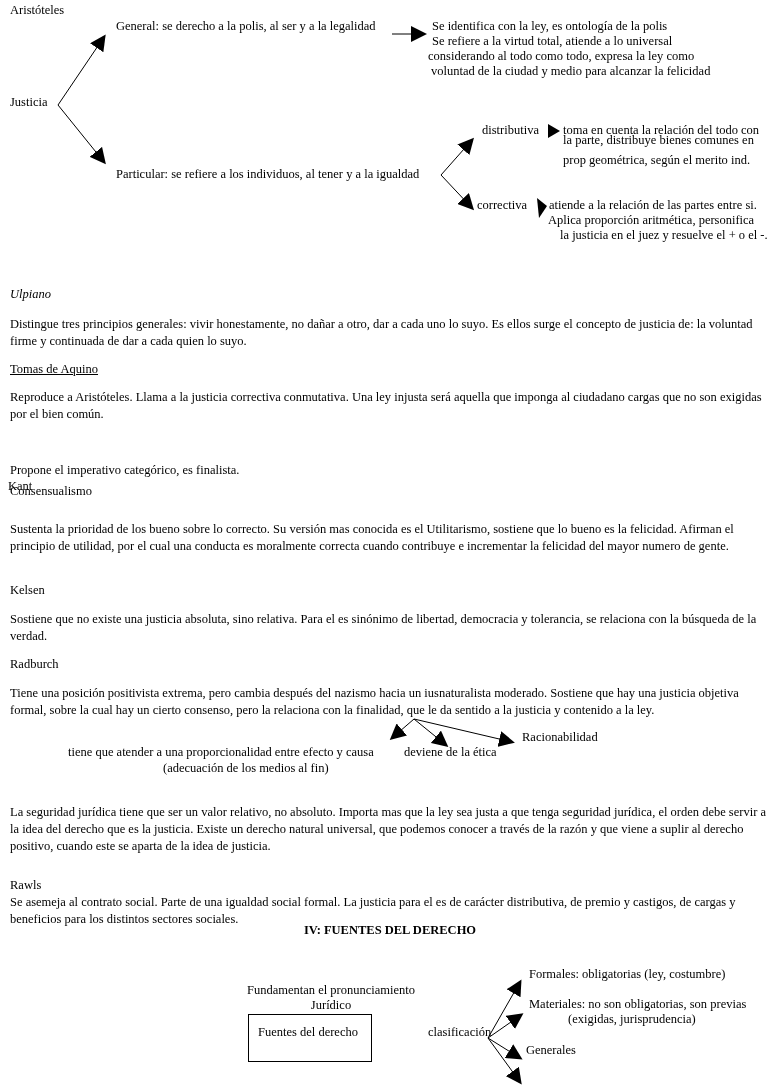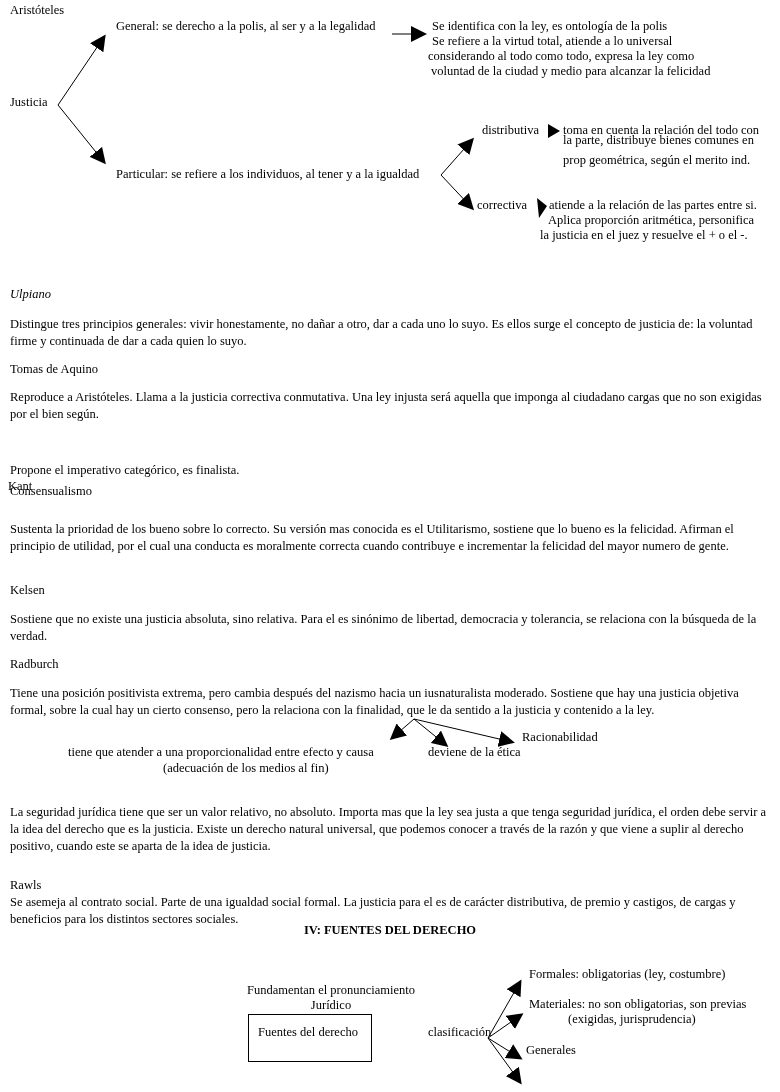--- a/index.html
+++ b/index.html
@@ -55,43 +55,43 @@
 <div class="t" style="left:431px;top:64px;">voluntad de la ciudad y medio para alcanzar la felicidad</div>
 <div class="t" style="left:10px;top:95px;">Justicia</div>
 <div class="t" style="left:116px;top:167px;">Particular: se refiere a los individuos, al tener y a la igualdad</div>
 <div class="t" style="left:482px;top:123px;">distributiva</div>
 <div class="t" style="left:563px;top:123px;">toma en cuenta la relación del todo con</div>
 <div class="t" style="left:563px;top:133px;">la parte, distribuye bienes comunes en</div>
 <div class="t" style="left:563px;top:153px;">prop geométrica, según el merito ind.</div>
 <div class="t" style="left:477px;top:198px;">correctiva</div>
 <div class="t" style="left:549px;top:198px;">atiende a la relación de las partes entre si.</div>
 <div class="t" style="left:548px;top:213px;">Aplica proporción aritmética, personifica</div>
-<div class="t" style="left:540px;top:228px;font-family:Liberation Serif, serif;">la justicia en el juez y resuelve el + o el -.</div>
+<div class="t" style="left:560px;top:228px;font-family:Liberation Serif, serif;">la justicia en el juez y resuelve el + o el -.</div>
 
 <div class="t" style="left:10px;top:287px;font-style:italic;">Ulpiano</div>
 <div class="p" style="top:316px;">Distingue tres principios generales: vivir honestamente, no dañar a otro, dar a cada uno lo suyo. Es ellos surge el concepto de justicia de: la voluntad firme y continuada de dar a cada quien lo suyo.</div>
 
-<div class="t" style="left:10px;top:362px;">Tomas de Aquino</div>
-<div class="p" style="top:389px;">Reproduce a Aristóteles. Llama a la justicia correctiva conmutativa. Una ley injusta será aquella que imponga al ciudadano cargas que no son exigidas por el bien según.</div>
+<div class="t" style="left:10px;top:362px;text-decoration:underline;">Tomas de Aquino</div>
+<div class="p" style="top:389px;">Reproduce a Aristóteles. Llama a la justicia correctiva conmutativa. Una ley injusta será aquella que imponga al ciudadano cargas que no son exigidas por el bien común.</div>
 
 <div class="t" style="left:8px;top:435px;margin-top:44px;">Kant</div>
 <div class="p" style="top:462px;">Propone el imperativo categórico, es finalista.</div>
 
 <div class="t" style="left:10px;top:484px;">Consensualismo</div>
 <div class="p" style="top:521px;">Sustenta la prioridad de los bueno sobre lo correcto. Su versión mas conocida es el Utilitarismo, sostiene que lo bueno es la felicidad. Afirman el principio de utilidad, por el cual una conducta es moralmente correcta cuando contribuye e incrementar la felicidad del mayor numero de gente.</div>
 
 <div class="t" style="left:10px;top:583px;">Kelsen</div>
 <div class="p" style="top:611px;">Sostiene que no existe una justicia absoluta, sino relativa. Para el es sinónimo de libertad, democracia y tolerancia, se relaciona con la búsqueda de la verdad.</div>
 
 <div class="t" style="left:10px;top:657px;">Radburch</div>
 <div class="p" style="top:685px;">Tiene una posición positivista extrema, pero cambia después del nazismo hacia un iusnaturalista moderado. Sostiene que hay una justicia objetiva formal, sobre la cual hay un cierto consenso, pero la relaciona con la finalidad, que le da sentido a la justicia y contenido a la ley.</div>
 
 <div class="t" style="left:68px;top:745px;">tiene que atender a una proporcionalidad entre efecto y causa</div>
 <div class="t" style="left:163px;top:761px;">(adecuación de los medios al fin)</div>
-<div class="t" style="left:428px;top:745px;">deviene de la ética</div>
+<div class="t" style="left:404px;top:745px;">deviene de la ética</div>
 <div class="t" style="left:522px;top:730px;">Racionabilidad</div>
 
 <div class="p" style="top:804px;">La seguridad jurídica tiene que ser un valor relativo, no absoluto. Importa mas que la ley sea justa a que tenga seguridad jurídica, el orden debe servir a la idea del derecho que es la justicia. Existe un derecho natural universal, que podemos conocer a través de la razón y que viene a suplir al derecho positivo, cuando este se aparta de la idea de justicia.</div>
 
 <div class="t" style="left:10px;top:878px;">Rawls</div>
 <div class="p" style="top:894px;">Se asemeja al contrato social. Parte de una igualdad social formal. La justicia para el es de carácter distributiva, de premio y castigos, de cargas y beneficios para los distintos sectores sociales.</div>
 
 <div class="t bold" style="left:0;width:780px;top:923px;text-align:center;">IV: FUENTES DEL DERECHO</div>
 <div class="t c" style="left:238px;width:186px;top:983px;">Fundamentan el pronunciamiento</div>
 <div class="t c" style="left:238px;width:186px;top:998px;">Jurídico</div>

